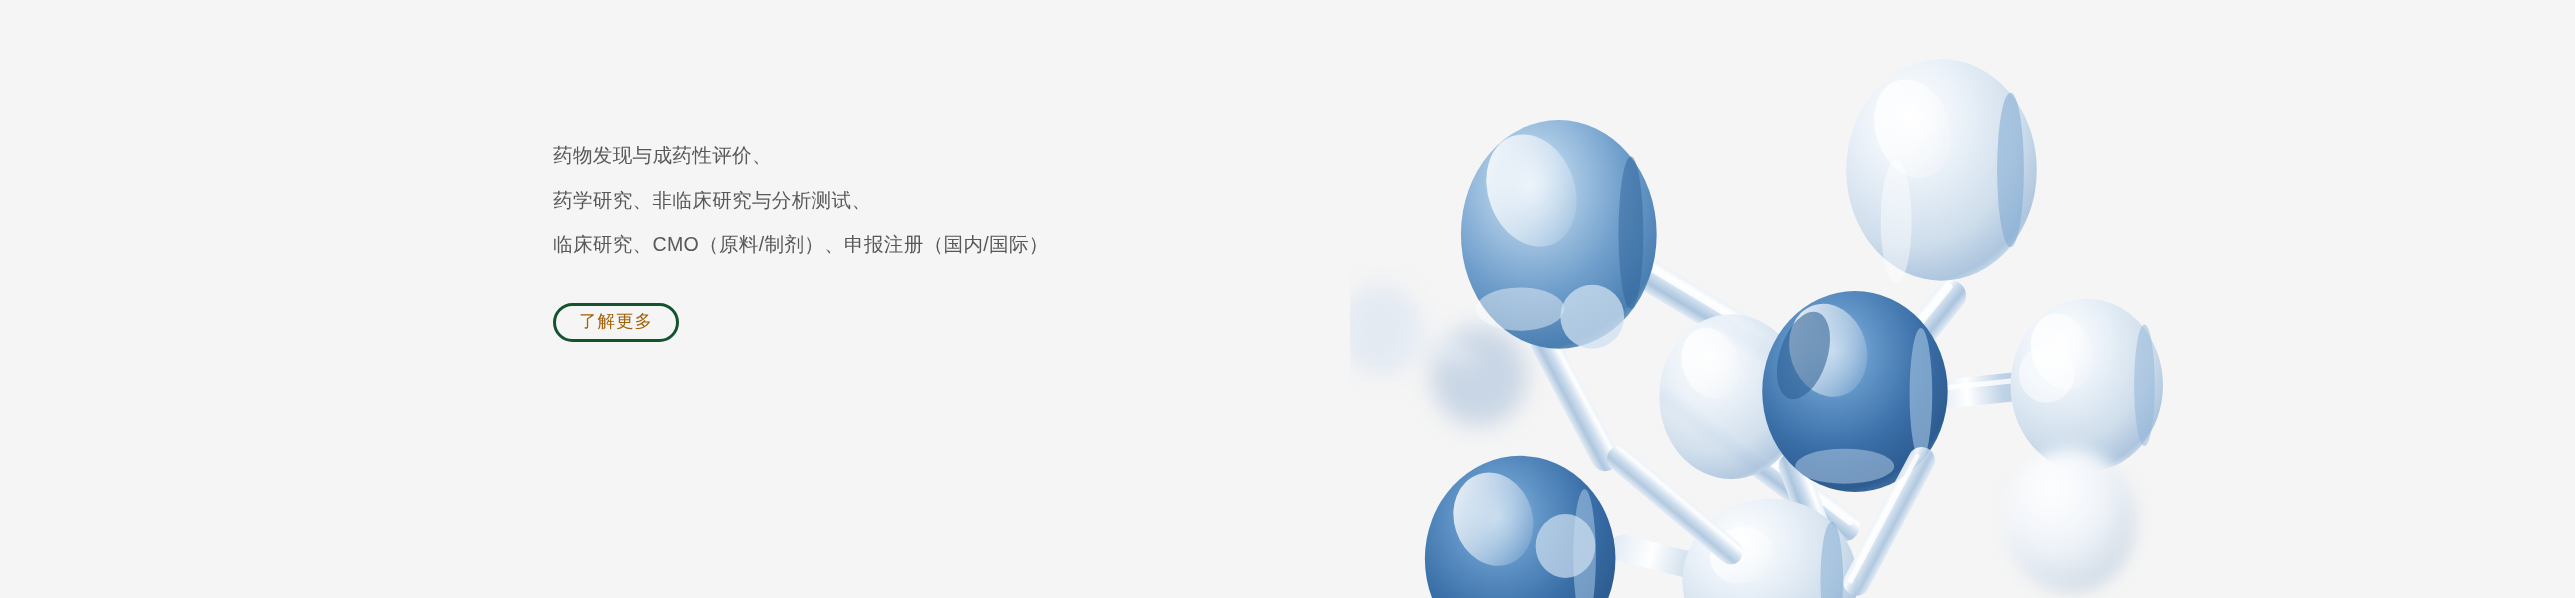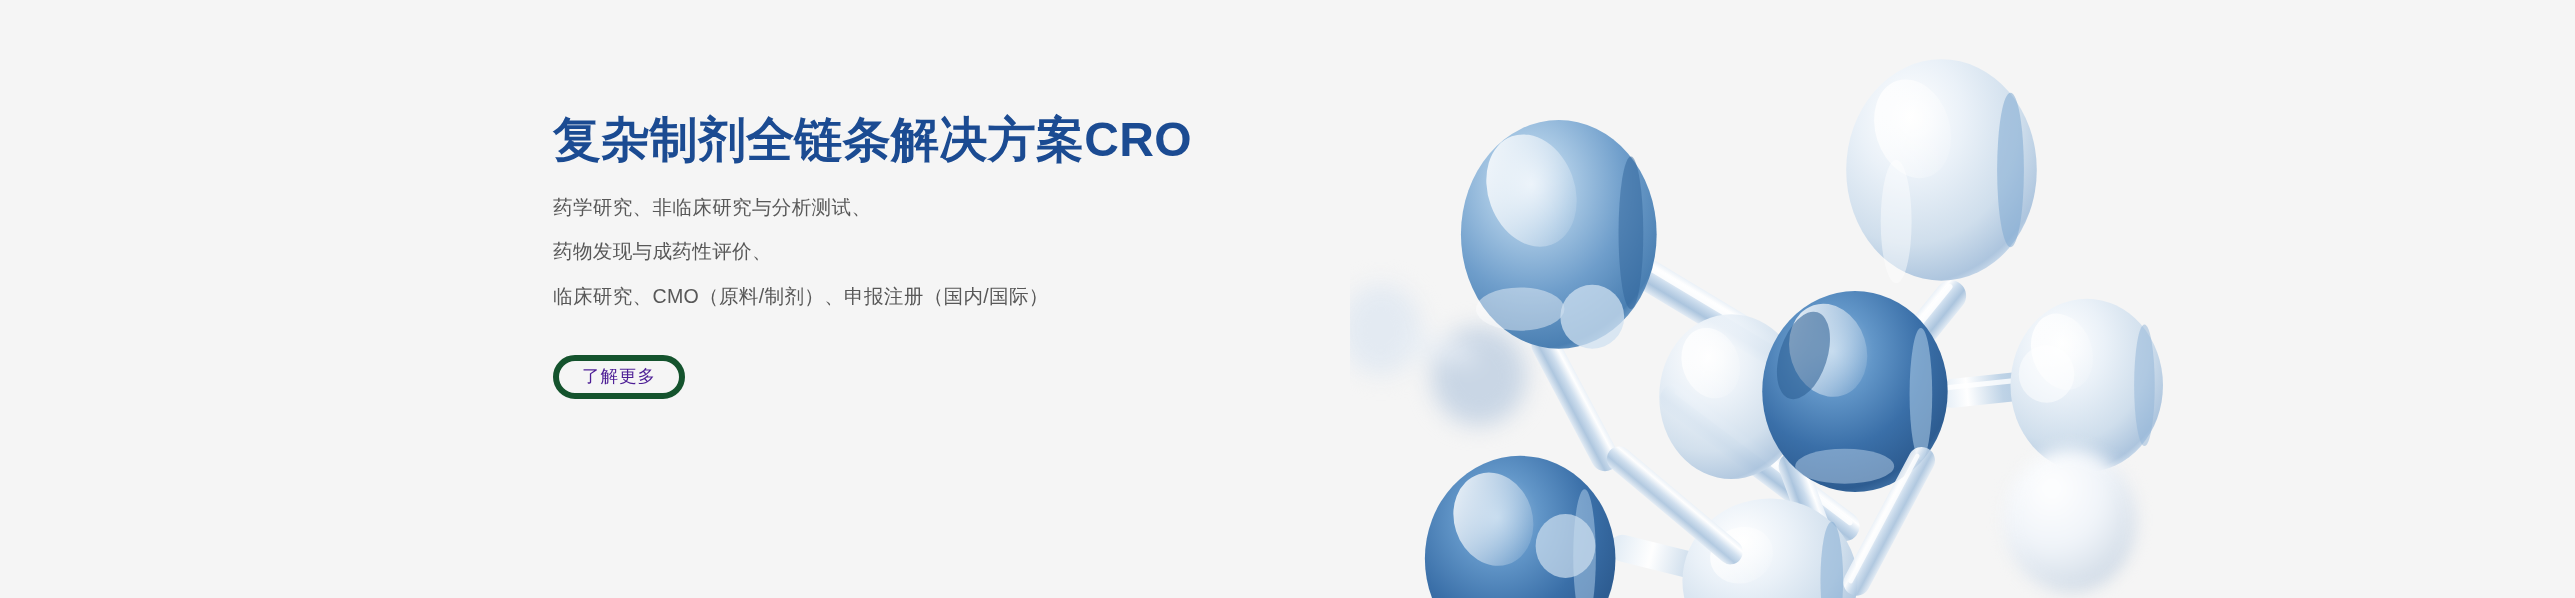--- a/index.html
+++ b/index.html
@@ -45,23 +45,23 @@
     margin-bottom:25px;
     white-space:nowrap;
     letter-spacing:0.3px;
   }
   .sub-line:last-child{margin-bottom:11px;}
 
   .cta{
     display:inline-block;
     margin-top:37px;
     padding:7.2px 23px 8.2px 23px;
-    border:6px solid #14532d;
+    border:3px solid #14532d;
     border-radius:515px;
-    color:#4c1d95;
+    color:#a16207;
     font-size:17.5px;
     line-height:1;
     letter-spacing:1px;
     background:transparent;
     cursor:pointer;
     text-decoration:none;
     font-family:inherit;
   }
 
   
@@ -236,25 +236,24 @@
         </g>
         <g transform="rotate(40 620 970)">
           <rect x="470" y="948" width="330" height="48" rx="24" fill="url(#gRod)" opacity="0.88"></rect>
         </g>
       </g>
     </svg>
   </div>
 
   <div class="copy">
 
-    <h1 class="hero-title">复杂制剂全链条解决方案CRO</h1>
 
     <ul class="sub-list">
+      <li class="sub-line">药物发现与成药性评价、</li>
       <li class="sub-line">药学研究、非临床研究与分析测试、</li>
-      <li class="sub-line">药物发现与成药性评价、</li>
       <li class="sub-line">临床研究、CMO（原料/制剂）、申报注册（国内/国际）</li>
     </ul>
 
     <a class="cta" href="#">了解更多</a>
   </div>
 
 </div>
 
 
 </body></html>

